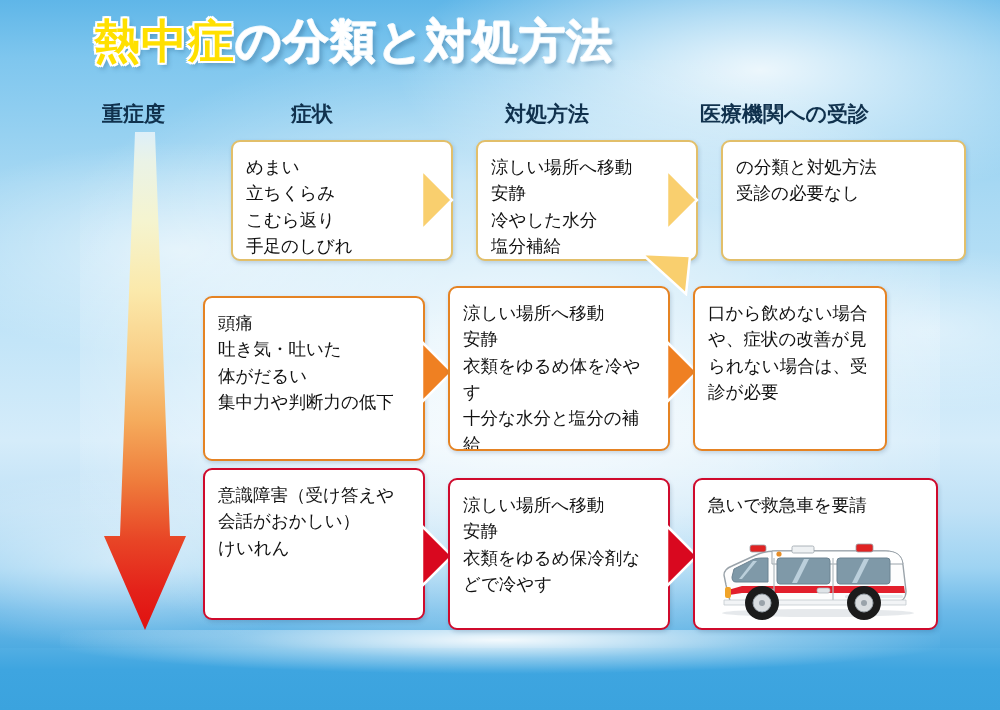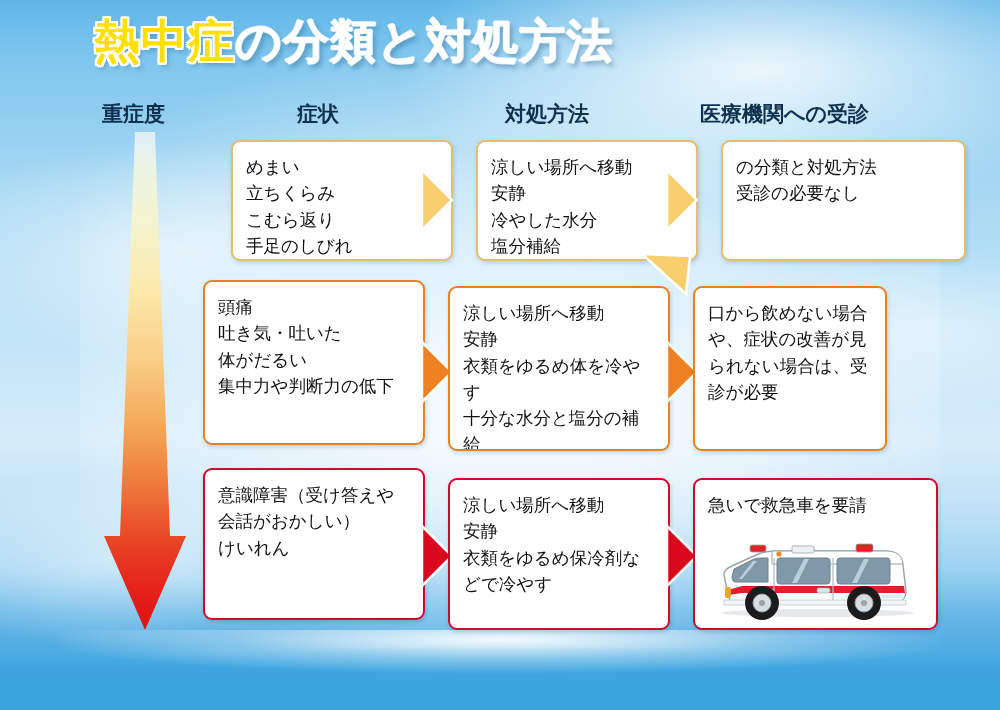--- a/index.html
+++ b/index.html
@@ -87,21 +87,21 @@
   
   .col-head {
     position: absolute;
     top: 100px;
     font-size: 21px;
     font-weight: bold;
     color: #10314d;
     white-space: nowrap;
   }
   #head-severity  { left: 102px; }
-  #head-symptom   { left: 297px; font-family: Liberation Serif, serif; }
+  #head-symptom   { left: 291px; font-family: Liberation Serif, serif; }
   #head-measure   { left: 505px; }
   #head-medical   { left: 700px; }
 
   
   #severity-arrow {
     position: absolute;
     left: 94px;
     top: 132px;
     width: 102px;
     height: 498px;
@@ -125,21 +125,21 @@
 
   .lvl1 { border: 2px solid #e2bf6a; margin-left: 28px; }
   .lvl2 { border: 2px solid #e58323; }
   .lvl3 { border: 2px solid #cf0a2c; }
 
   
   #box-r1c1 { left: 203px; top: 140px; width: 222px; height: 121px; }
   #box-r1c2 { left: 448px; top: 140px; width: 222px; height: 121px; }
   #box-r1c3 { left: 693px; top: 140px; width: 245px; height: 121px; }
   
-  #box-r2c1 { left: 203px; top: 280px; width: 222px; height: 165px; }
+  #box-r2c1 { left: 203px; top: 296px; width: 222px; height: 165px; }
   #box-r2c2 { left: 448px; top: 286px; width: 222px; height: 165px; }
   #box-r2c3 { left: 693px; top: 286px; width: 194px; height: 165px; font-family: Liberation Serif, serif; }
   
   #box-r3c1 { left: 203px; top: 468px; width: 222px; height: 152px; }
   #box-r3c2 { left: 448px; top: 478px; width: 222px; height: 152px; }
   #box-r3c3 { left: 693px; top: 478px; width: 245px; height: 152px; }
 
   
   .arrow {
     position: absolute;

